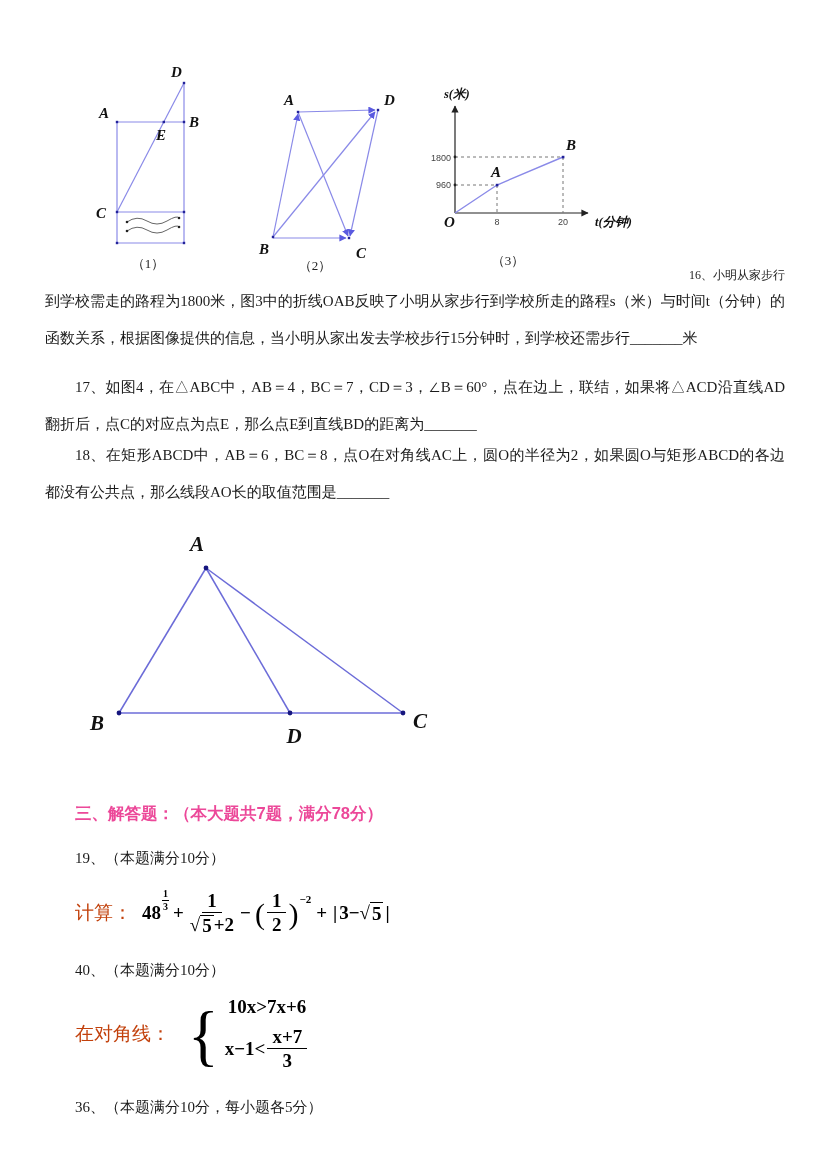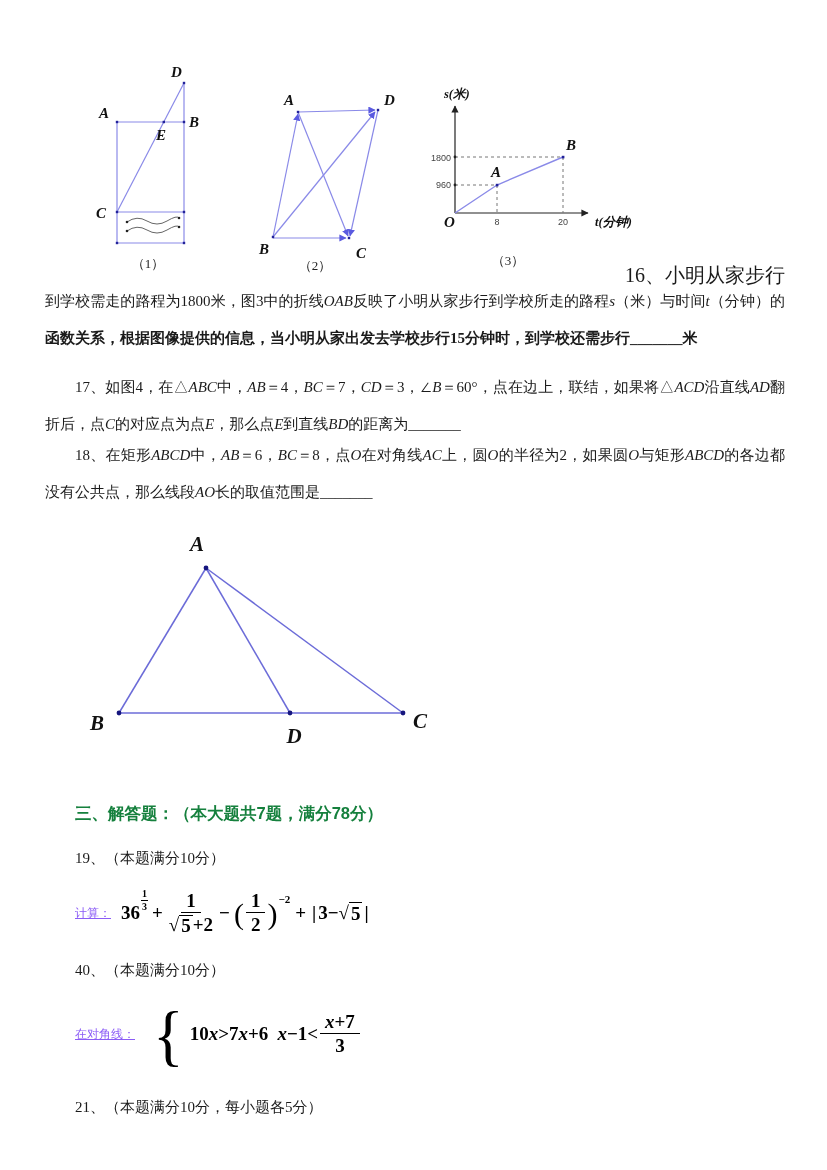--- a/index.html
+++ b/index.html
@@ -1,50 +1,50 @@
 <!DOCTYPE html>
 <html><head>
 <meta charset="utf-8">
 <style>
   html,body{margin:0;padding:0;background:#fff;}
   #page{position:relative;width:827px;height:1170px;background:#ffffff;overflow:hidden;
         font-family:"Liberation Serif",serif;color:#1b1b1b;}
   .abs{position:absolute;}
   .bodyline{width:740px;font-size:15px;line-height:37px;text-align:justify;}
   .jlast{text-align:justify;text-align-last:justify;}
-  .rline{width:740px;font-size:20px;line-height:22px;text-align:right;}
+  .rline{width:740px;font-size:12px;line-height:22px;text-align:right;}
   .indent{text-indent:30px;}
-  .mv{font-style:italic;font-family:"Liberation Serif",serif;}
-  .sechead{font-family:"Liberation Sans",sans-serif;font-weight:bold;font-size:16.5px;color:#15803d;}
+  .mv{font-family:"Liberation Serif",serif;}
+  .sechead{font-family:"Liberation Sans",sans-serif;font-weight:bold;font-size:16.5px;color:#ec4899;}
   .qhead{font-size:15px;text-align:right;}
   
   .flabel{font:italic bold 15px "Liberation Serif",serif;fill:#111;}
   .flabel-lg{font:italic bold 21px "Liberation Serif",serif;fill:#111;}
   .fcap{font:13px "Liberation Serif",serif;fill:#222;}
   .ftick{font:9px "Liberation Sans",sans-serif;fill:#444;}
   .faxis{font:italic bold 12.5px "Liberation Serif",serif;fill:#111;}
   
   .fm{display:inline-flex;align-items:center;font-family:"Liberation Serif",serif;
       font-weight:bold;font-size:19px;color:#000;}
-  .fm .fprefix{font-weight:normal;font-size:12px;margin-right:10px;color:#8b5cf6;text-decoration:underline;}
+  .fm .fprefix{font-weight:normal;font-size:19px;margin-right:10px;color:#c2410c;}
   .op{margin:0 4px;}
   .vfrac{display:inline-flex;flex-direction:column;align-items:center;vertical-align:middle;margin:0 2px;}
   .vfrac .num{padding:0 5px 1px 5px;border-bottom:1.6px solid #000;line-height:1.05;}
   .vfrac .den{padding-top:2px;line-height:1.05;display:inline-flex;align-items:center;}
   .supfrac{display:inline-flex;flex-direction:column;align-items:center;font-size:10px;
            position:relative;top:-13px;margin-left:1px;line-height:1;}
   .supfrac .sn{border-bottom:1px solid #000;padding:0 1px 1px 1px;}
   .supfrac .sd{padding-top:1px;}
   .vinc{border-top:1.5px solid #000;padding:0 2px;}
   .bigp{font-size:30px;font-weight:normal;line-height:0;position:relative;top:1px;}
   .pexp{font-size:11px;position:relative;top:-14px;margin:0 1px;}
   .abar{margin:0 2px;font-weight:bold;}
   .brace{font-size:64px;font-weight:400;line-height:0.9;transform:scaleY(1.05);
          margin:0 6px 0 8px;position:relative;top:2px;}
-  .sysrows{display:inline-flex;flex-direction:row;gap:9px;justify-content:center;align-items:center;}
+  .sysrows{display:inline-flex;flex-direction:column;gap:9px;justify-content:center;align-items:center;}
   .sysrow{display:inline-flex;align-items:center;line-height:1.1;}
 </style>
 </head>
 <body>
 
 <div id="page">
 
   <svg class="abs" style="left:85px;top:58px;" width="130" height="218" viewBox="0 0 130 218">
     <g stroke="#8a8ae8" stroke-width="1.2" fill="none">
       <line x1="32" y1="64" x2="99" y2="64"></line>
@@ -141,21 +141,21 @@
     <text class="ftick" x="31" y="108" text-anchor="end">960</text>
     <text class="ftick" x="77" y="145" text-anchor="middle">8</text>
     <text class="ftick" x="143" y="145" text-anchor="middle">20</text>
     <text class="flabel" x="71" y="97">A</text>
     <text class="flabel" x="146" y="70">B</text>
     <text class="fcap" x="88" y="185" text-anchor="middle">（3）</text>
   </svg>
 
   <div class="abs rline" style="left:45px;top:264px;">16、小明从家步行</div>
   <div class="abs bodyline jlast" style="left:45px;top:283px;"><span>到学校需走的路程为1800米，图3中的折线</span><span class="mv">OAB</span><span>反映了小明从家步行到学校所走的路程</span><span class="mv">s</span><span>（米）与时间</span><span class="mv">t</span><span>（分钟）的</span></div>
-  <div class="abs bodyline" style="left:45px;top:320px;font-weight:bold;"><span>函数关系，根据图像提供的信息，当小明从家出发去学校步行15分钟时，到学校还需步行</span><span>_______</span><span>米</span></div>
+  <div class="abs bodyline" style="left:45px;top:320px;"><span>函数关系，根据图像提供的信息，当小明从家出发去学校步行15分钟时，到学校还需步行</span><span>_______</span><span>米</span></div>
 
   <div class="abs bodyline indent" style="left:45px;top:369px;"><span>17、如图4，在△</span><span class="mv">ABC</span><span>中，</span><span class="mv">AB</span><span>＝4，</span><span class="mv">BC</span><span>＝7，</span><span class="mv">CD</span><span>＝3，∠</span><span class="mv">B</span><span>＝60°，点在边上，联结，如果将△</span><span class="mv">ACD</span><span>沿直线</span><span class="mv">AD</span><span>翻折后，点</span><span class="mv">C</span><span>的对应点为点</span><span class="mv">E</span><span>，那么点</span><span class="mv">E</span><span>到直线</span><span class="mv">BD</span><span>的距离为</span><span>_______</span></div>
 
   <div class="abs bodyline indent" style="left:45px;top:437px;"><span>18、在矩形</span><span class="mv">ABCD</span><span>中，</span><span class="mv">AB</span><span>＝6，</span><span class="mv">BC</span><span>＝8，点</span><span class="mv">O</span><span>在对角线</span><span class="mv">AC</span><span>上，圆</span><span class="mv">O</span><span>的半径为2，如果圆</span><span class="mv">O</span><span>与矩形</span><span class="mv">ABCD</span><span>的各边都没有公共点，那么线段</span><span class="mv">AO</span><span>长的取值范围是</span><span>_______</span></div>
 
   <svg class="abs" style="left:70px;top:515px;" width="400" height="250" viewBox="0 0 400 250">
     <g stroke="#6c6cd8" stroke-width="1.5" fill="none">
       <line x1="49" y1="198" x2="333" y2="198"></line>
       <line x1="136" y1="53" x2="49" y2="198"></line>
       <line x1="136" y1="53" x2="333" y2="198"></line>
@@ -172,21 +172,21 @@
     <text class="flabel-lg" x="350" y="213" text-anchor="middle">C</text>
     <text class="flabel-lg" x="224" y="228" text-anchor="middle">D</text>
   </svg>
 
   <div class="abs sechead" style="left:75px;top:803px;">三、解答题：（本大题共7题，满分78分）</div>
 
   <div class="abs qhead" style="left:75px;top:849px;">19、（本题满分10分）</div>
 
   <div class="abs fm" style="left:75px;top:884px;height:58px;">
     <span class="fprefix">计算：</span>
-    <span>36</span>
+    <span>48</span>
       <span class="supfrac">
         <span class="sn">1</span>
         <span class="sd">3</span>
       </span>
     <span class="op">+</span>
     <span class="vfrac">
       <span class="num">1</span>
       <span class="den">
           <span>√</span>
           <span class="vinc">5</span>
@@ -225,15 +225,15 @@
       <span class="sysrow">
         <span><span class="mv">x</span><span>−1&lt;</span></span>
         <span class="vfrac">
           <span class="num"><span class="mv">x</span><span>+7</span></span>
           <span class="den">3</span>
         </span>
       </span>
     </span>
   </div>
 
-  <div class="abs qhead" style="left:75px;top:1098px;">21、（本题满分10分，每小题各5分）</div>
+  <div class="abs qhead" style="left:75px;top:1098px;">36、（本题满分10分，每小题各5分）</div>
 
 </div>
 
 </body></html>

